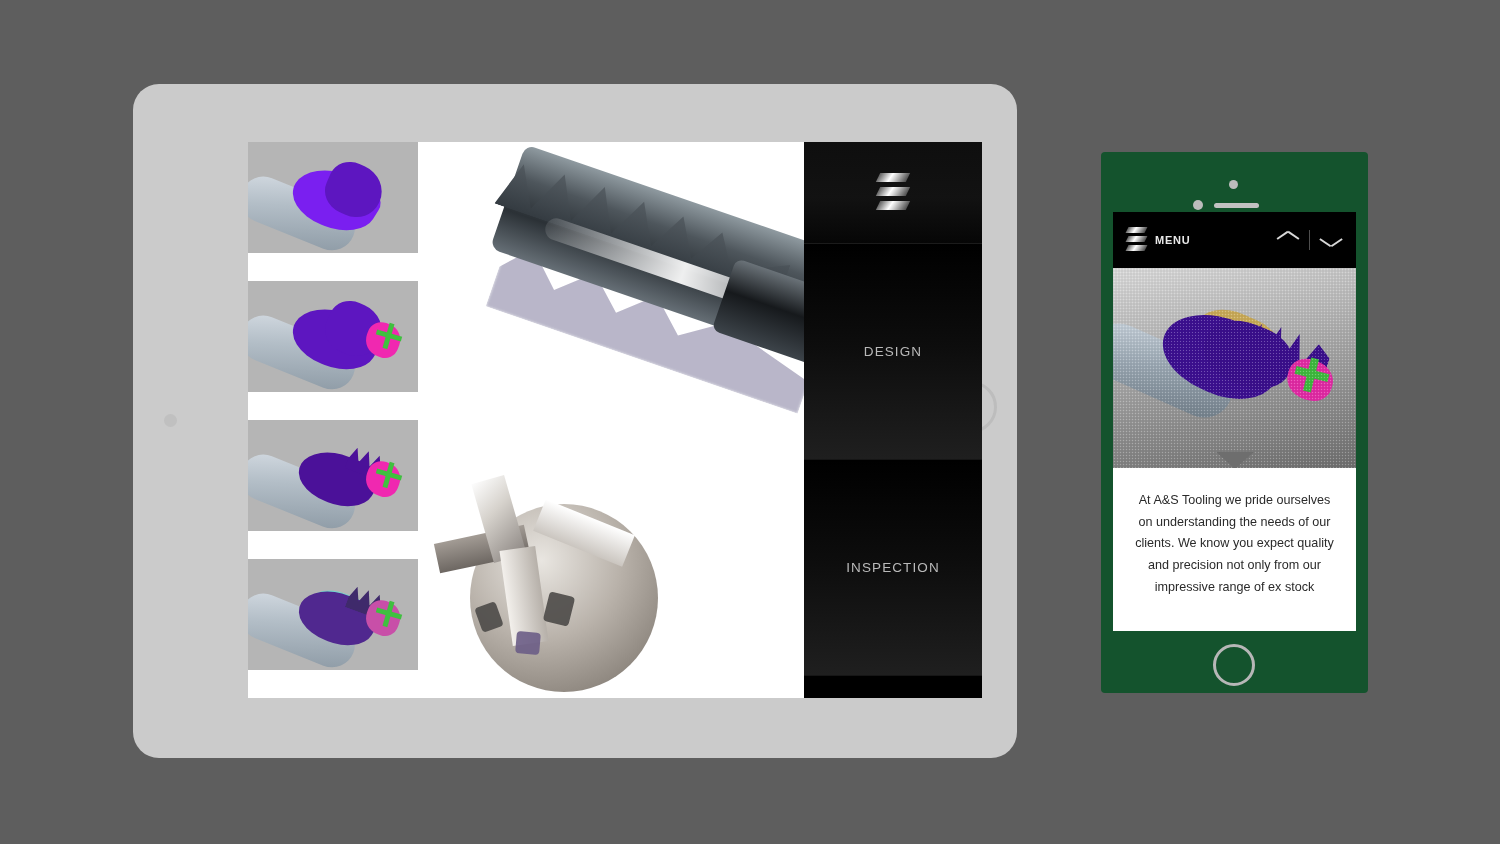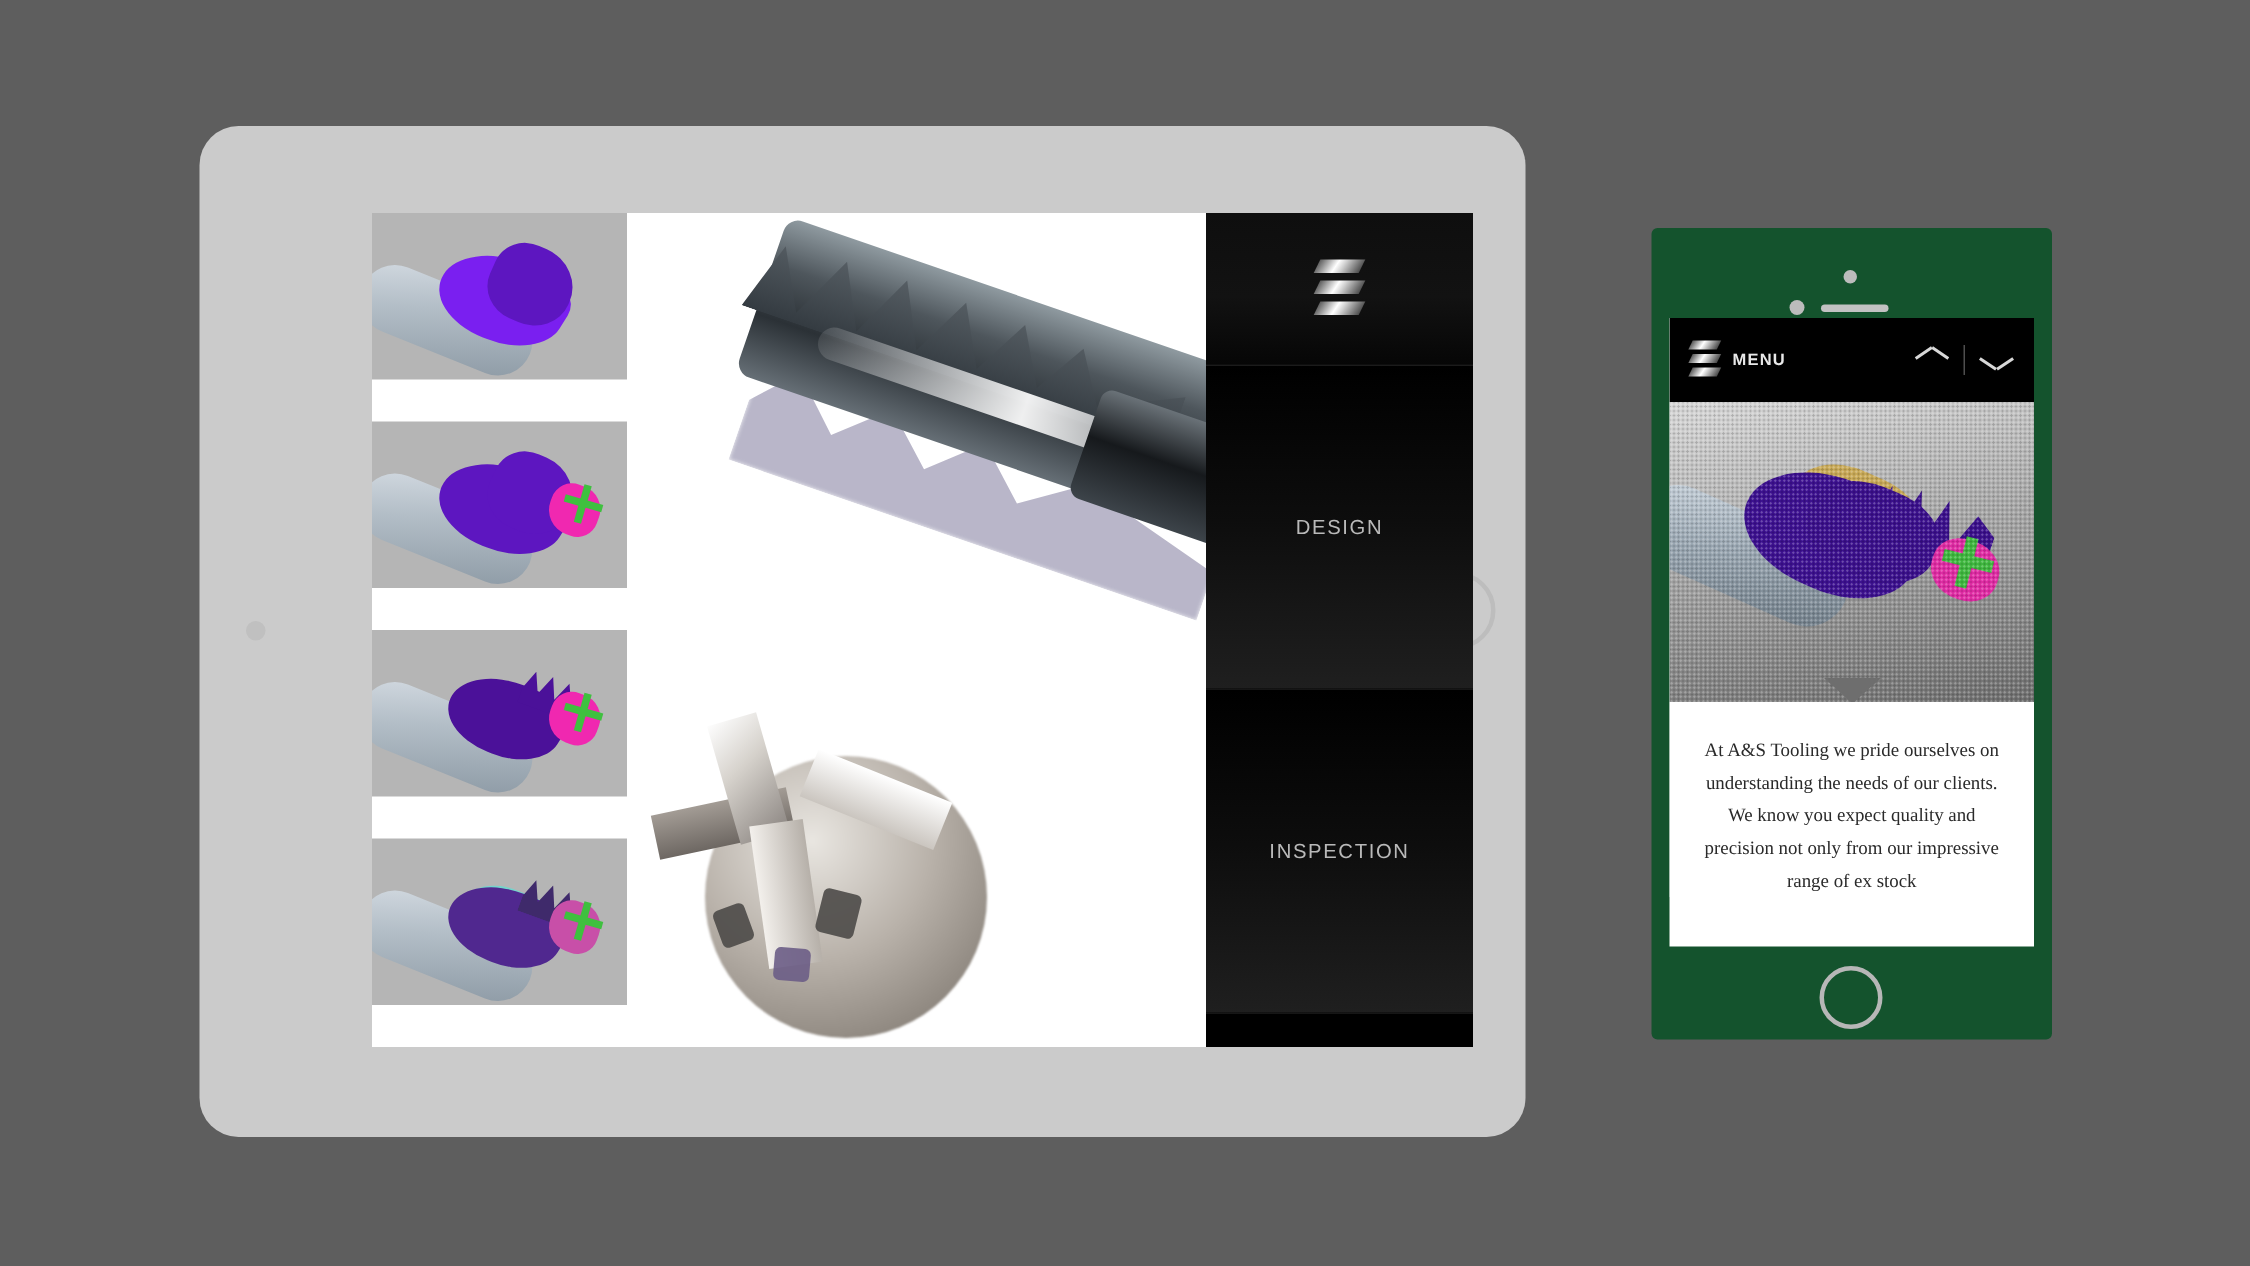--- a/index.html
+++ b/index.html
@@ -340,21 +340,21 @@
   }
   .hero-notch {
     position:absolute; left:50%; bottom:-1px; z-index:9;
     transform:translateX(-50%);
     width:0; height:0;
     border-left:19px solid transparent;
     border-right:19px solid transparent;
     border-top:17px solid #6e6e6e;
   }
   .phone-body {
-    padding:22px 18px 0; background:#fff;font-family:Liberation Serif, serif;
+    padding:22px 18px 0; background:#fff;
   }
   .body-text {
     color:#2a2a2a; font-size:12.6px; line-height:1.72;
     text-align:center;
   }
 </style>
 </head>
 <body>
 
 <div class="stage">

